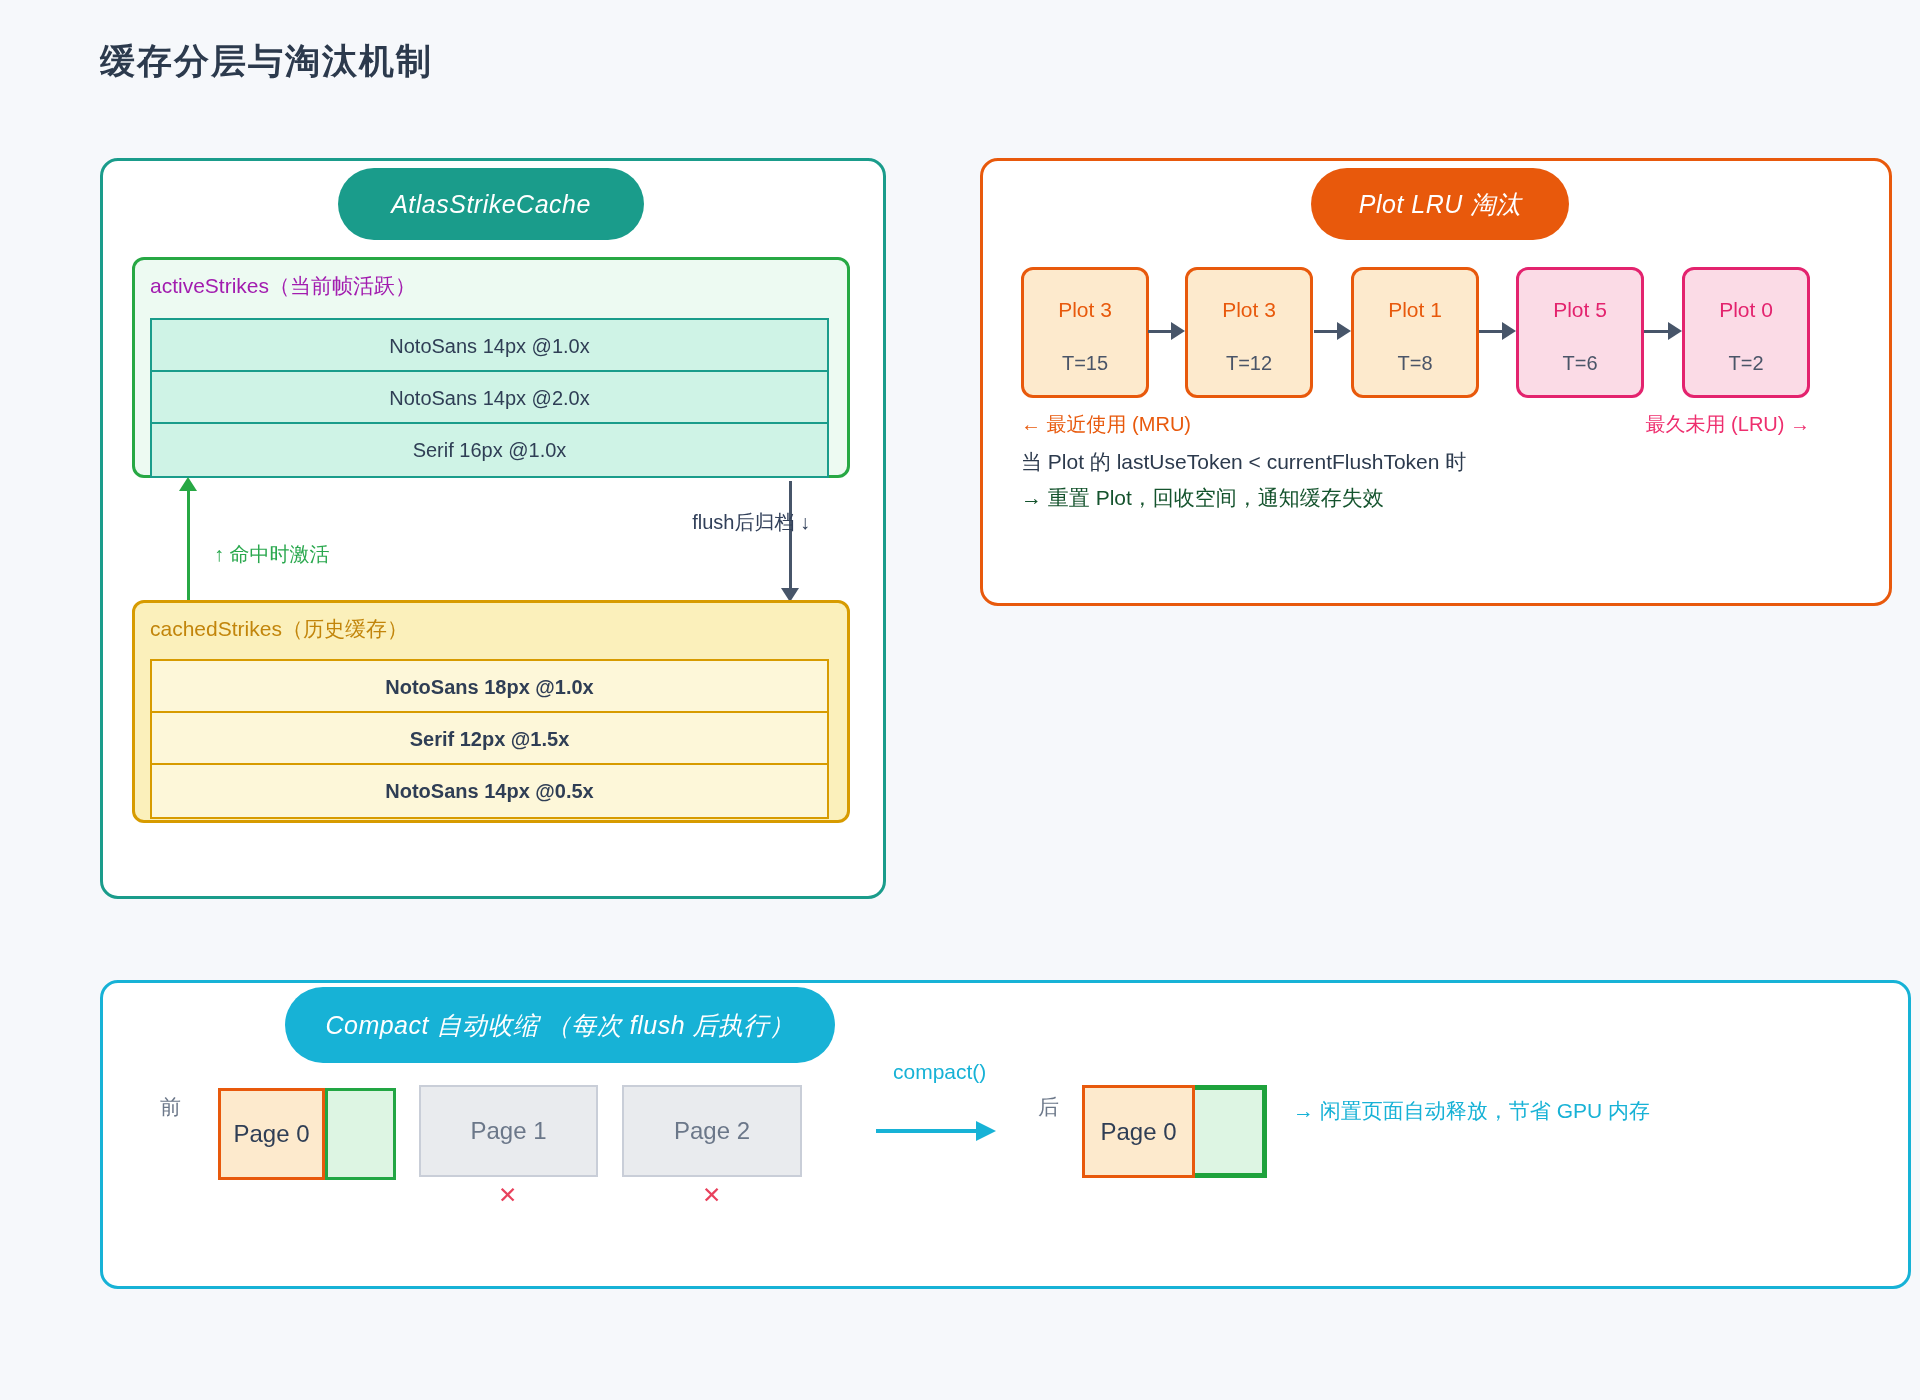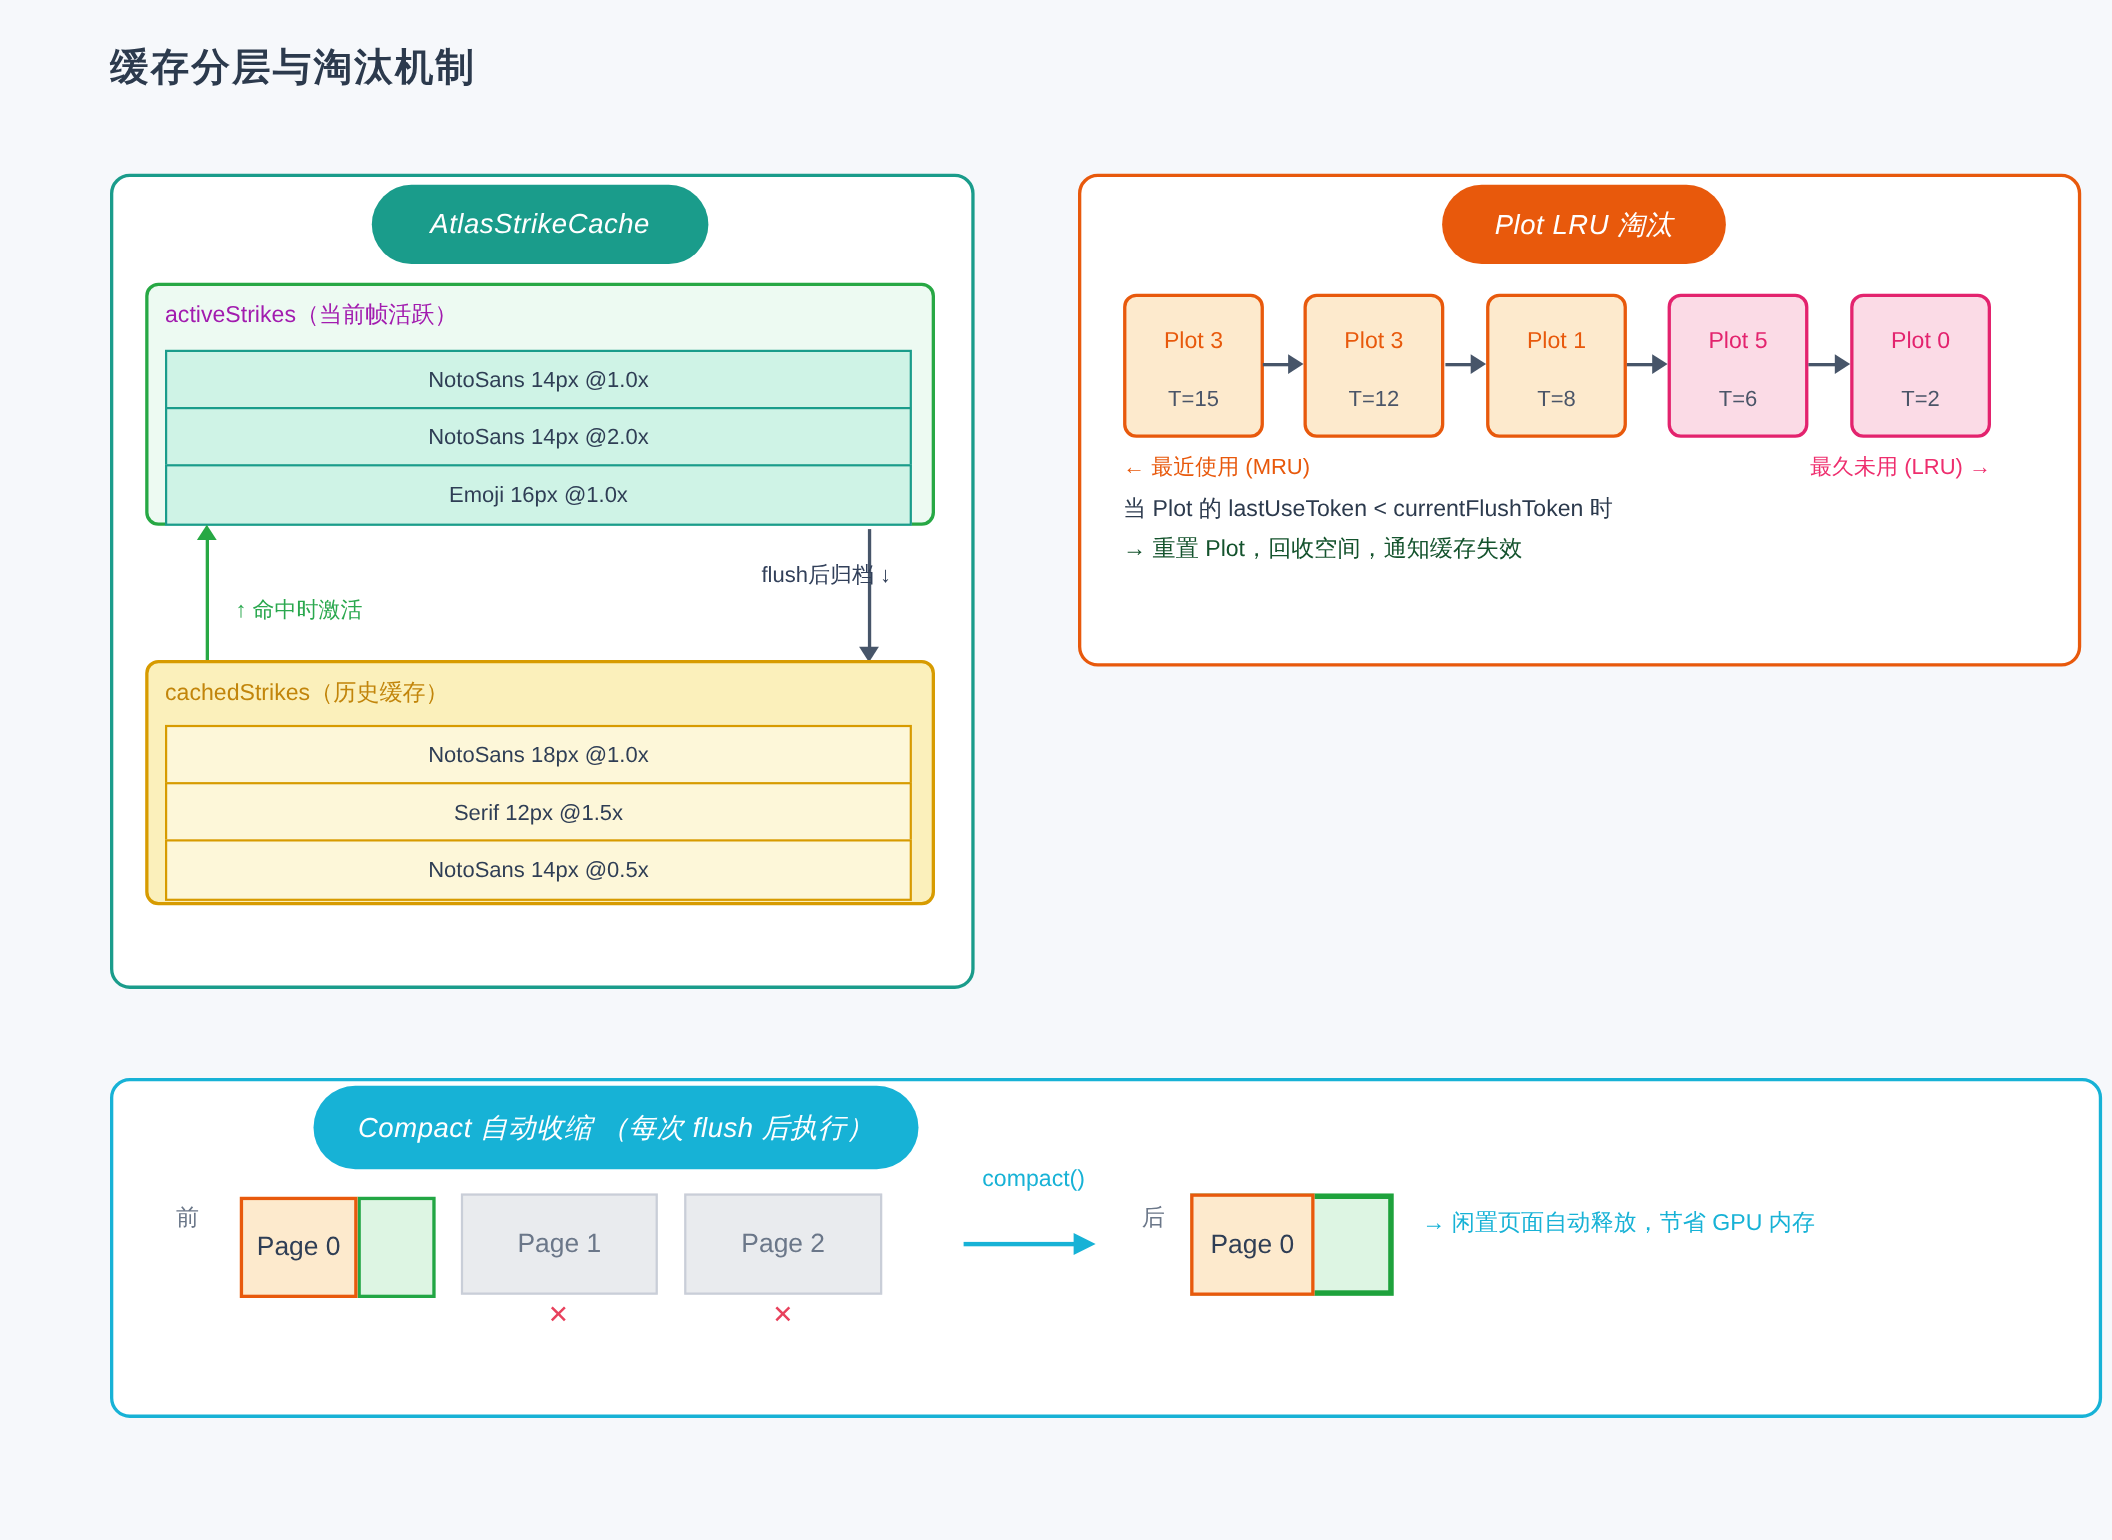--- a/index.html
+++ b/index.html
@@ -21,21 +21,21 @@
   .subbox{position:absolute;border-radius:12px;box-sizing:border-box;}
   #active-box{left:132px;top:257px;width:718px;height:221px;background:#edfaf2;border:3px solid #27a844;}
   #cached-box{left:132px;top:600px;width:718px;height:223px;background:#fbf0bb;border:3px solid #d79b00;}
   .subbox-label{position:absolute;font-size:21px;font-weight:500;}
   #active-label{left:150px;top:272px;color:#a21caf;}
   #cached-label{left:150px;top:615px;color:#c2850b;}
 
   .strike-row{position:absolute;left:150px;width:679px;height:56px;display:flex;align-items:center;justify-content:center;
               font-size:20px;color:#2f3e55;box-sizing:border-box;}
   .strike-row.active{background:#cff3e6;border:2px solid #1a9c8b;}
-  .strike-row.cached{background:#fdf7d9;border:2px solid #d79b00;}
+  .strike-row.cached{background:#fdf7d9;border:2px solid #d79b00;font-weight:bold;}
   #arow-0{top:318px}#arow-1{top:370px}#arow-2{top:422px}
   #crow-0{top:659px}#crow-1{top:711px}#crow-2{top:763px}
 
   .vline{position:absolute;width:3px;}
   #arrow-down-line{left:789px;top:481px;height:110px;background:#475569;}
   #arrow-down-head{left:781px;top:588px;width:0;height:0;border-left:9px solid transparent;border-right:9px solid transparent;border-top:14px solid #475569;}
   #arrow-up-line{left:187px;top:489px;height:111px;background:#27a844;}
   #arrow-up-head{left:179px;top:477px;width:0;height:0;border-left:9px solid transparent;border-right:9px solid transparent;border-bottom:14px solid #27a844;}
   #flush-label{left:600px;top:509px;width:210px;text-align:right;font-size:20px;color:#32405a;}
   #activate-label{left:214px;top:541px;font-size:20px;color:#2aa84e;}
@@ -84,21 +84,21 @@
 
   <div id="page-title">缓存分层与淘汰机制</div>
 
   <div id="atlas-card" class="card"></div>
   <div id="atlas-pill" class="pill">AtlasStrikeCache</div>
 
   <div id="active-box" class="subbox"></div>
   <div id="active-label" class="subbox-label">activeStrikes（当前帧活跃）</div>
   <div id="arow-0" class="strike-row active">NotoSans 14px @1.0x</div>
   <div id="arow-1" class="strike-row active">NotoSans 14px @2.0x</div>
-  <div id="arow-2" class="strike-row active">Emoji 16px @1.0x</div>
+  <div id="arow-2" class="strike-row active">Serif 16px @1.0x</div>
 
   <div id="arrow-down-line" class="vline"></div>
   <div id="arrow-down-head" class="abs"></div>
   <div id="flush-label" class="abs">flush后归档 ↓</div>
 
   <div id="arrow-up-line" class="vline"></div>
   <div id="arrow-up-head" class="abs"></div>
   <div id="activate-label" class="abs">↑ 命中时激活</div>
 
   <div id="cached-box" class="subbox"></div>

